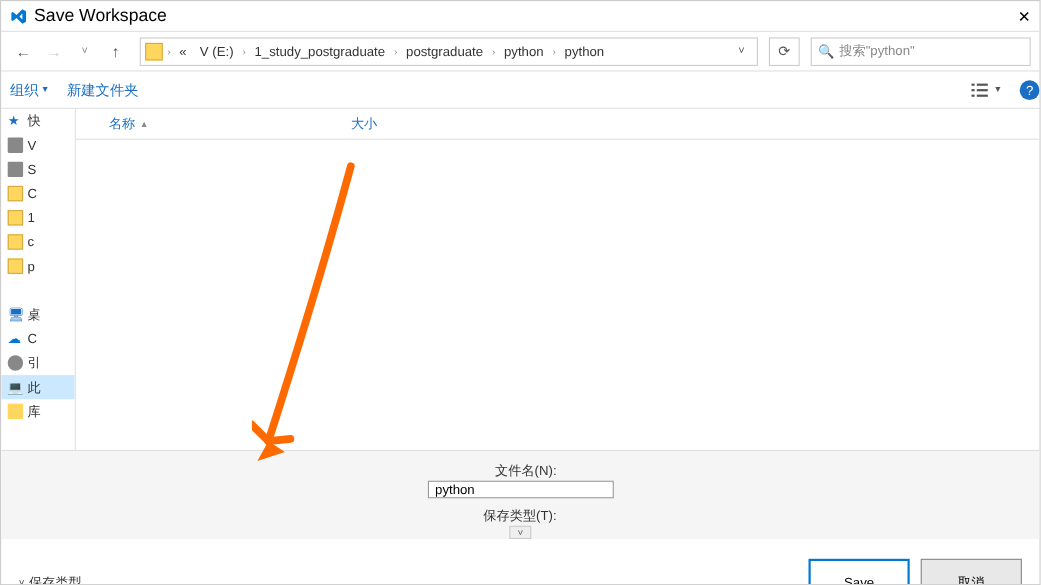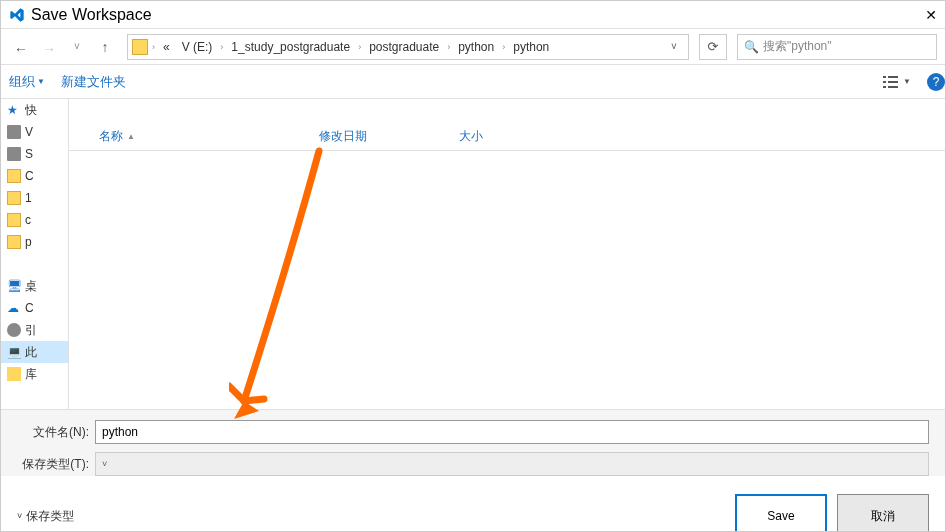--- a/index.html
+++ b/index.html
@@ -39,33 +39,33 @@
     .sb-icon.fld { background: #ffd75e; border: 1px solid #d9a93e; }
     .sb-icon.drv { background: #888; border-radius: 1px; }
     .sb-icon.desk { color: #1a6fc4; }
     .sb-icon.cloud { color: #0078d4; }
     .sb-icon.usr { background: #888; border-radius: 50%; }
     .sb-icon.comp { color: #5b8bb8; }
     .sb-icon.lib { background: #ffd75e; }
     .sb-label { white-space: nowrap; overflow: hidden; color: #333; }
     
     .main { flex: 1; position: relative; }
-    .cols { height: 28px; display: flex; align-items: center; border-bottom: 1px solid #e0e0e0; margin-top: 24px; }
+    .cols { height: 28px; display: flex; align-items: center; border-bottom: 1px solid #e0e0e0; }
     .col { font-size: 12px; color: #1a6fc4; padding: 0 10px; display: flex; align-items: center; gap: 4px; border-right: 1px solid transparent; }
     .col.name { width: 240px; padding-left: 30px; }
     .col.date { width: 140px; }
     .col.type { width: 130px; }
     .col.size { width: 100px; }
     .col .arr { font-size: 8px; color: #888; }
     .empty { text-align: center; font-size: 12px; color: #555; padding-top: 30px; }
     
     .arrow-annotation { position: absolute; left: 160px; top: 42px; pointer-events: none; }
     
     .bottom { border-top: 1px solid #e0e0e0; padding: 10px 16px 0; background: #f5f5f5; }
-    .field-row { display: flex; align-items: center; margin-bottom: 8px; }
+    .field-row { display: flex; align-items: center; margin-bottom: 8px; flex-direction: column; }
     .field-label { width: 72px; text-align: right; font-size: 12px; color: #333; margin-right: 6px; }
     .field-input { flex: 1; height: 24px; border: 1px solid #999; padding: 0 6px; font-size: 12px; background: #fff; }
     .field-select { flex: 1; height: 24px; border: 1px solid #ccc; padding: 0 6px; font-size: 12px; background: #eee; display: flex; align-items: center; justify-content: space-between; }
     
     .footer { display: flex; align-items: center; padding: 10px 16px; }
     .hide-folders { font-size: 12px; color: #333; display: flex; align-items: center; gap: 4px; }
     .footer .sp { flex: 1; }
     .btn { width: 92px; height: 44px; border: 1px solid #888; background: #e8e8e8; font-size: 12px; margin-left: 10px; display: flex; align-items: center; justify-content: center; }
     .btn.primary { border: 2px solid #0078d4; background: #fff; }
   </style>
@@ -181,21 +181,20 @@
         <span class="sb-icon lib"></span>
         <span class="sb-label">库</span>
       </div>
   </div>
   <div class="main">
     <div class="cols">
       <div class="col name">
           <span>名称</span>
           <span class="arr">▲</span>
         </div>
-      <div class="col date">修改日期</div>
       <div class="col size">大小</div>
     </div>
     <svg class="arrow-annotation" width="110" height="290" viewBox="0 0 110 290">
       <path d="M 90 10 Q 60 120 15 260" stroke="#ff6a00" stroke-width="7" fill="none" stroke-linecap="round"></path>
       <path d="M 15 260 L 5 278 L 30 270 Z" fill="#ff6a00"></path>
       <path d="M 15 260 L 0 245" stroke="#ff6a00" stroke-width="7" stroke-linecap="round"></path>
       <path d="M 15 260 L 35 258" stroke="#ff6a00" stroke-width="7" stroke-linecap="round"></path>
     </svg>
   </div>
 </div>

